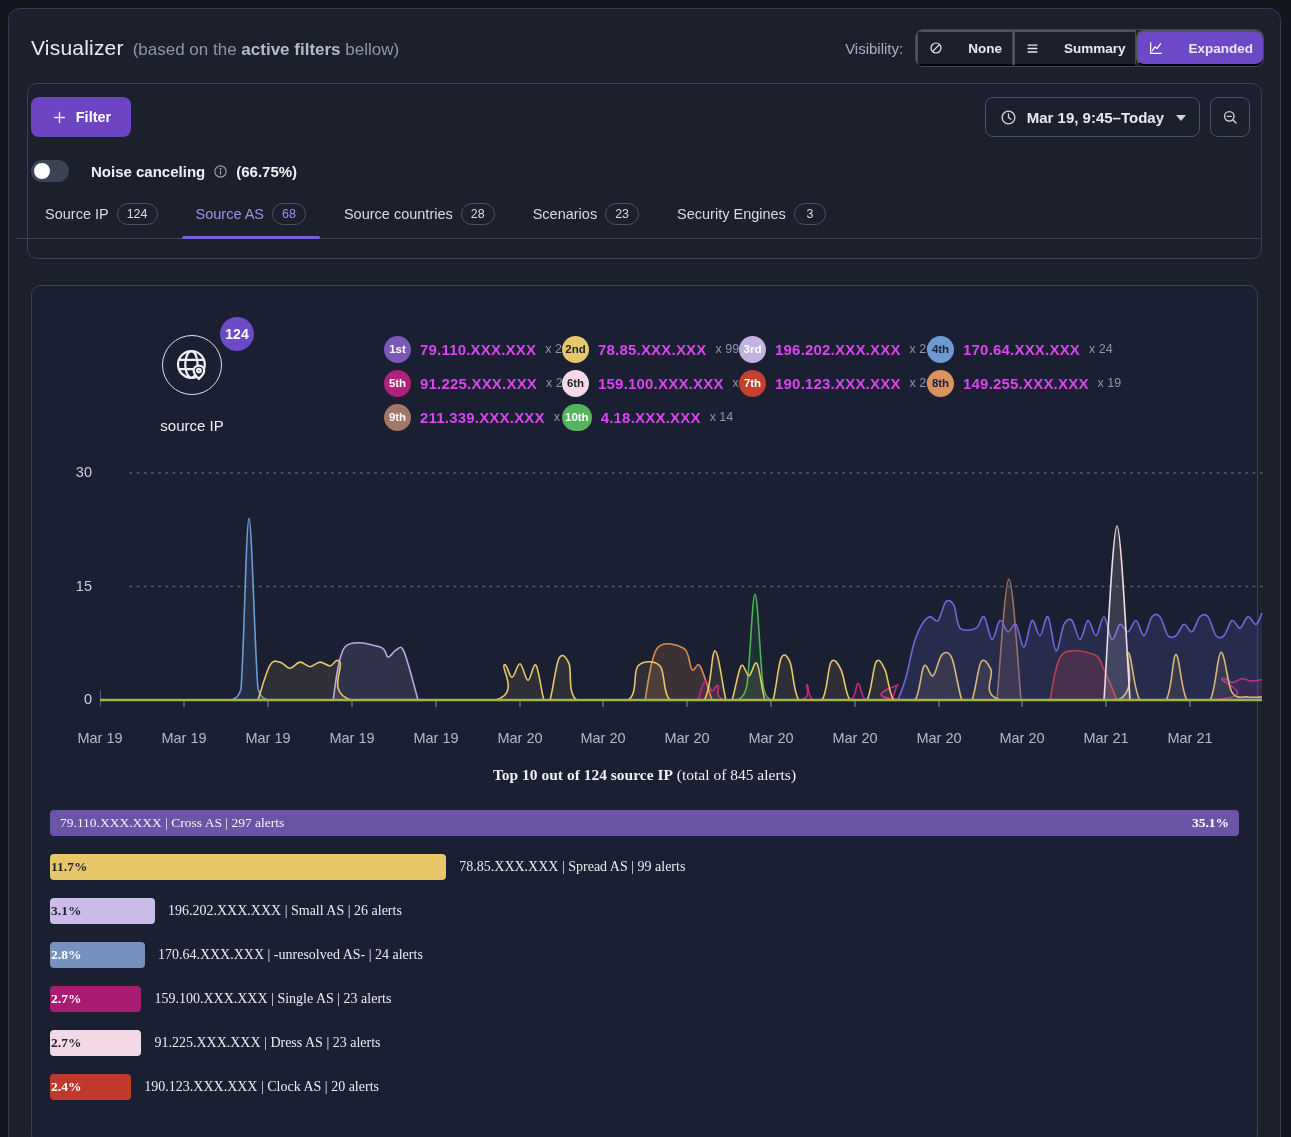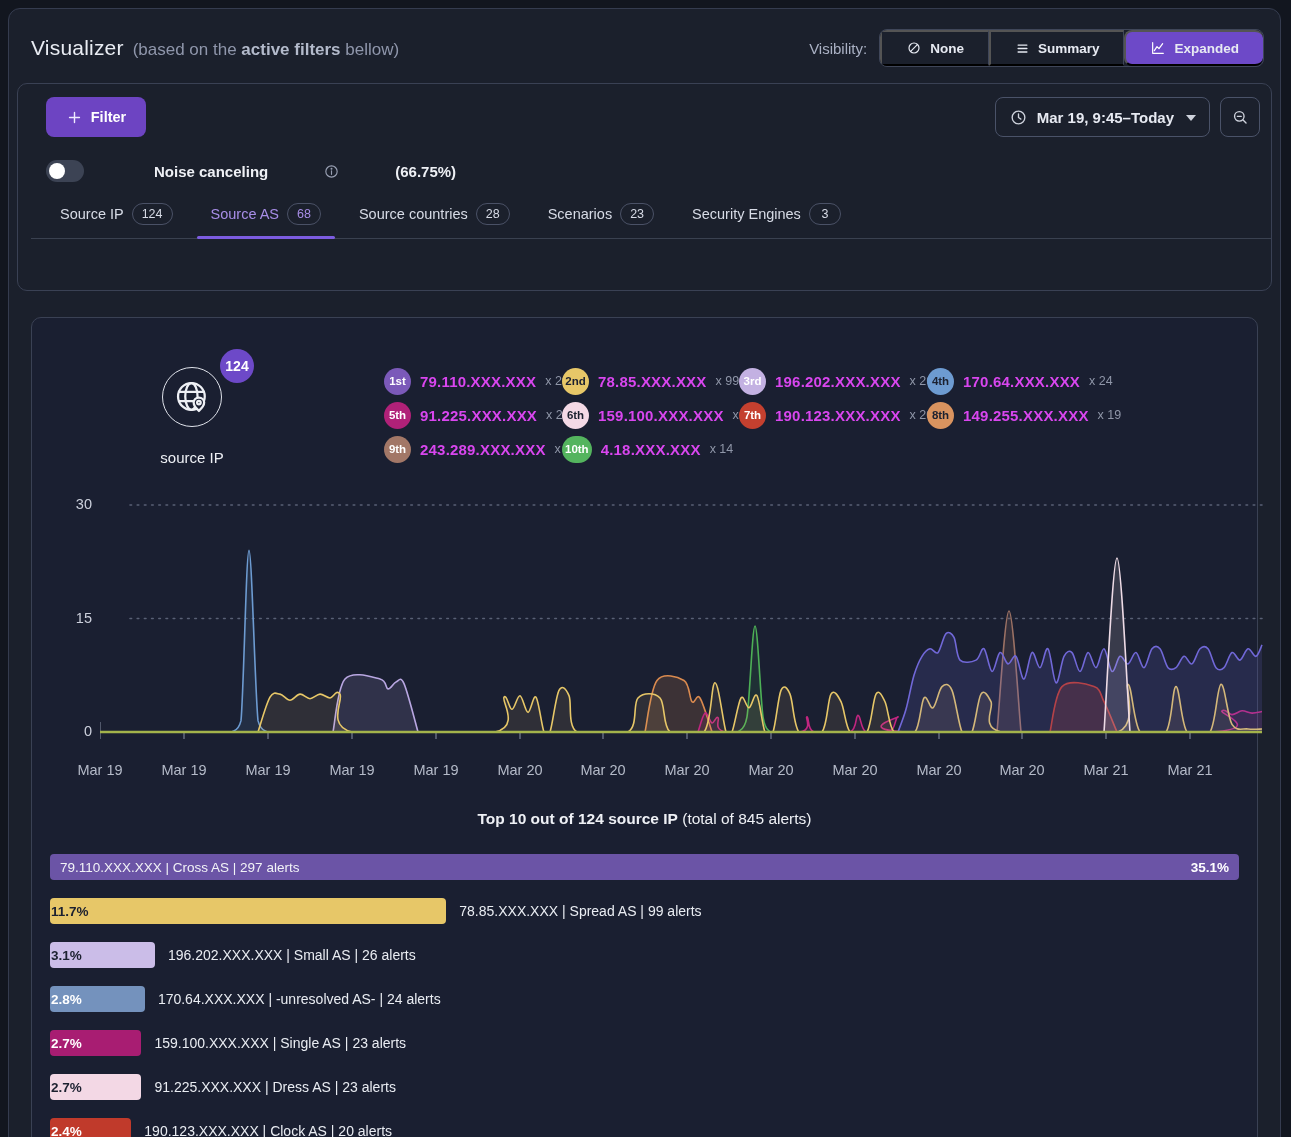--- a/index.html
+++ b/index.html
@@ -16,40 +16,40 @@
   }
   
   .header-row{display:flex;justify-content:space-between;align-items:center;padding:20px 16px 16px 22px;}
   .title-wrap{display:flex;align-items:baseline;}
   .page-title{font-size:21px;font-weight:500;margin:0;letter-spacing:.2px;color:#e9ecf3;}
   .subtitle{font-size:17px;color:#8f96ab;margin-left:9px;}
   .subtitle b{color:#b3bacb;font-weight:700;}
   .visibility{display:flex;align-items:center;}
   .vis-label{font-size:15px;color:#aab1c4;margin-right:12px;}
   .seg{display:flex;border:1px solid #3f4659;border-radius:8px;overflow:hidden;height:36px;}
-  .seg-btn{display:flex;align-items:center;gap:8px;padding:0 24px;font-size:13.5px;font-weight:700;
+  .seg-btn{display:flex;align-items:center;gap:24px;padding:0 10px;font-size:13.5px;font-weight:700;
     color:#e7eaf2;border-right:1px solid #3f4659;cursor:pointer;background:transparent;height:100%;box-sizing:border-box;}
   .seg-btn:last-child{border-right:none;}
   .seg-btn.active{background:#6d49c8;border-radius:8px;}
   .seg-btn svg{display:block;}
   
-  .filter-card{margin:0 8px;border:1px solid #3a4154;border-radius:10px;
-    padding:13px 11px 0 28px;height:208px;box-sizing:border-box;position:relative;background:#1b202c;}
+  .filter-card{margin:0 18px;border:1px solid #3a4154;border-radius:10px;
+    padding:13px 11px 0 3px;height:176px;box-sizing:border-box;position:relative;background:#1b202c;}
   .f-top{display:flex;justify-content:space-between;align-items:flex-start;}
   .filter-btn{width:100px;height:40px;background:#6d44c2;border:none;border-radius:8px;
     display:flex;align-items:center;justify-content:center;gap:8px;color:#fff;
     font-size:14.5px;font-weight:700;cursor:pointer;font-family:inherit;}
   .f-right{display:flex;gap:10px;}
   .date-btn,.zoomout-btn{height:40px;border:1px solid #4a5268;border-radius:8px;background:transparent;
     display:flex;align-items:center;cursor:pointer;color:#e7eaf2;font-family:inherit;}
   .date-btn{padding:0 13px;gap:9px;font-size:15px;font-weight:700;}
   .zoomout-btn{width:40px;justify-content:center;}
   .caret-down{width:0;height:0;border-left:5px solid transparent;border-right:5px solid transparent;
     border-top:6px solid #cfd3dd;margin-left:3px;margin-top:1px;}
-  .f-noise{margin-top:23px;display:flex;align-items:center;gap:48px;}
+  .f-noise{margin-top:23px;display:flex;align-items:center;}
   .toggle{width:38px;height:22px;border-radius:11px;background:#3c4354;position:relative;margin-right:22px;cursor:pointer;}
   .toggle .knob{position:absolute;left:3px;top:3px;width:16px;height:16px;border-radius:50%;background:#fff;}
   .noise-label{font-size:15px;font-weight:700;color:#eef0f5;}
   .noise-pct{font-size:15px;font-weight:600;color:#eef0f5;margin-left:5px;}
   .info-icon{margin:0 2px 0 7px;display:flex;}
   .f-tabs{margin:21px -11px 0 -15px;padding-left:29px;display:flex;gap:38px;border-bottom:1px solid #3a4150;}
   .tab{display:flex;align-items:center;gap:8px;padding-bottom:13px;position:relative;
     font-size:14.5px;color:#d7dbe6;cursor:pointer;}
   .tab .count{border:1px solid #4a5166;border-radius:13px;padding:3px 9px;font-size:12.5px;min-width:12px;text-align:center;}
   .tab.active{color:#a78de6;}
@@ -73,21 +73,21 @@
     display:flex;align-items:center;justify-content:center;font-size:11.5px;font-weight:700;}
   .legend-ip{font-size:15px;font-weight:600;letter-spacing:.2px;color:#d946ef;white-space:nowrap;}
   .legend-times{font-size:12.5px;color:#8f96a8;white-space:nowrap;}
   
   .chart-wrap{position:relative;height:280px;margin-top:30px;}
   .y-label{position:absolute;left:0;width:30px;text-align:right;font-size:14.5px;color:#ccd0dc;}
   .chart-svg{position:absolute;left:38px;top:0;}
   .x-label{position:absolute;top:266px;width:70px;margin-left:-35px;text-align:center;
     font-size:14.5px;color:#b4bac8;white-space:nowrap;}
   
-  .top10{margin-top:34px;}
+  .top10{margin-top:22px;font-family:Liberation Serif, serif;}
   .top10-title{text-align:center;font-size:15.5px;color:#eef0f5;}
   .top10-title .tbold{font-weight:700;}
   .bars{margin:26px -12px 0;}
   .bar-row{height:26px;margin-bottom:18px;display:flex;align-items:center;}
   .bar{height:26px;border-radius:4px;box-sizing:border-box;display:flex;align-items:center;
     justify-content:flex-start;padding:0 1px;flex-shrink:0;}
   .bar.full{width:100%;justify-content:space-between;padding:0 10px;}
   .bar-pct{font-size:13.5px;font-weight:700;}
   .bar-label-in{font-size:13.5px;font-weight:500;color:#f2f3f7;}
   .bar-label-out{margin-left:13px;font-size:14px;font-weight:500;color:#e9ecf2;white-space:nowrap;}
@@ -250,21 +250,21 @@
             <span class="legend-ip">190.123.XXX.XXX</span>
             <span class="legend-times">x 20</span>
           </div>
           <div class="legend-item">
             <span class="rank-badge" style="background:#d9935f;color:#1c2130">8th</span>
             <span class="legend-ip">149.255.XXX.XXX</span>
             <span class="legend-times">x 19</span>
           </div>
           <div class="legend-item">
             <span class="rank-badge" style="background:#a27767;color:#ffffff">9th</span>
-            <span class="legend-ip">243.289.XXX.XXX</span>
+            <span class="legend-ip">211.339.XXX.XXX</span>
             <span class="legend-times">x 16</span>
           </div>
           <div class="legend-item">
             <span class="rank-badge" style="background:#54b45e;color:#ffffff">10th</span>
             <span class="legend-ip">4.18.XXX.XXX</span>
             <span class="legend-times">x 14</span>
           </div>
         </div>
     </div>
 

